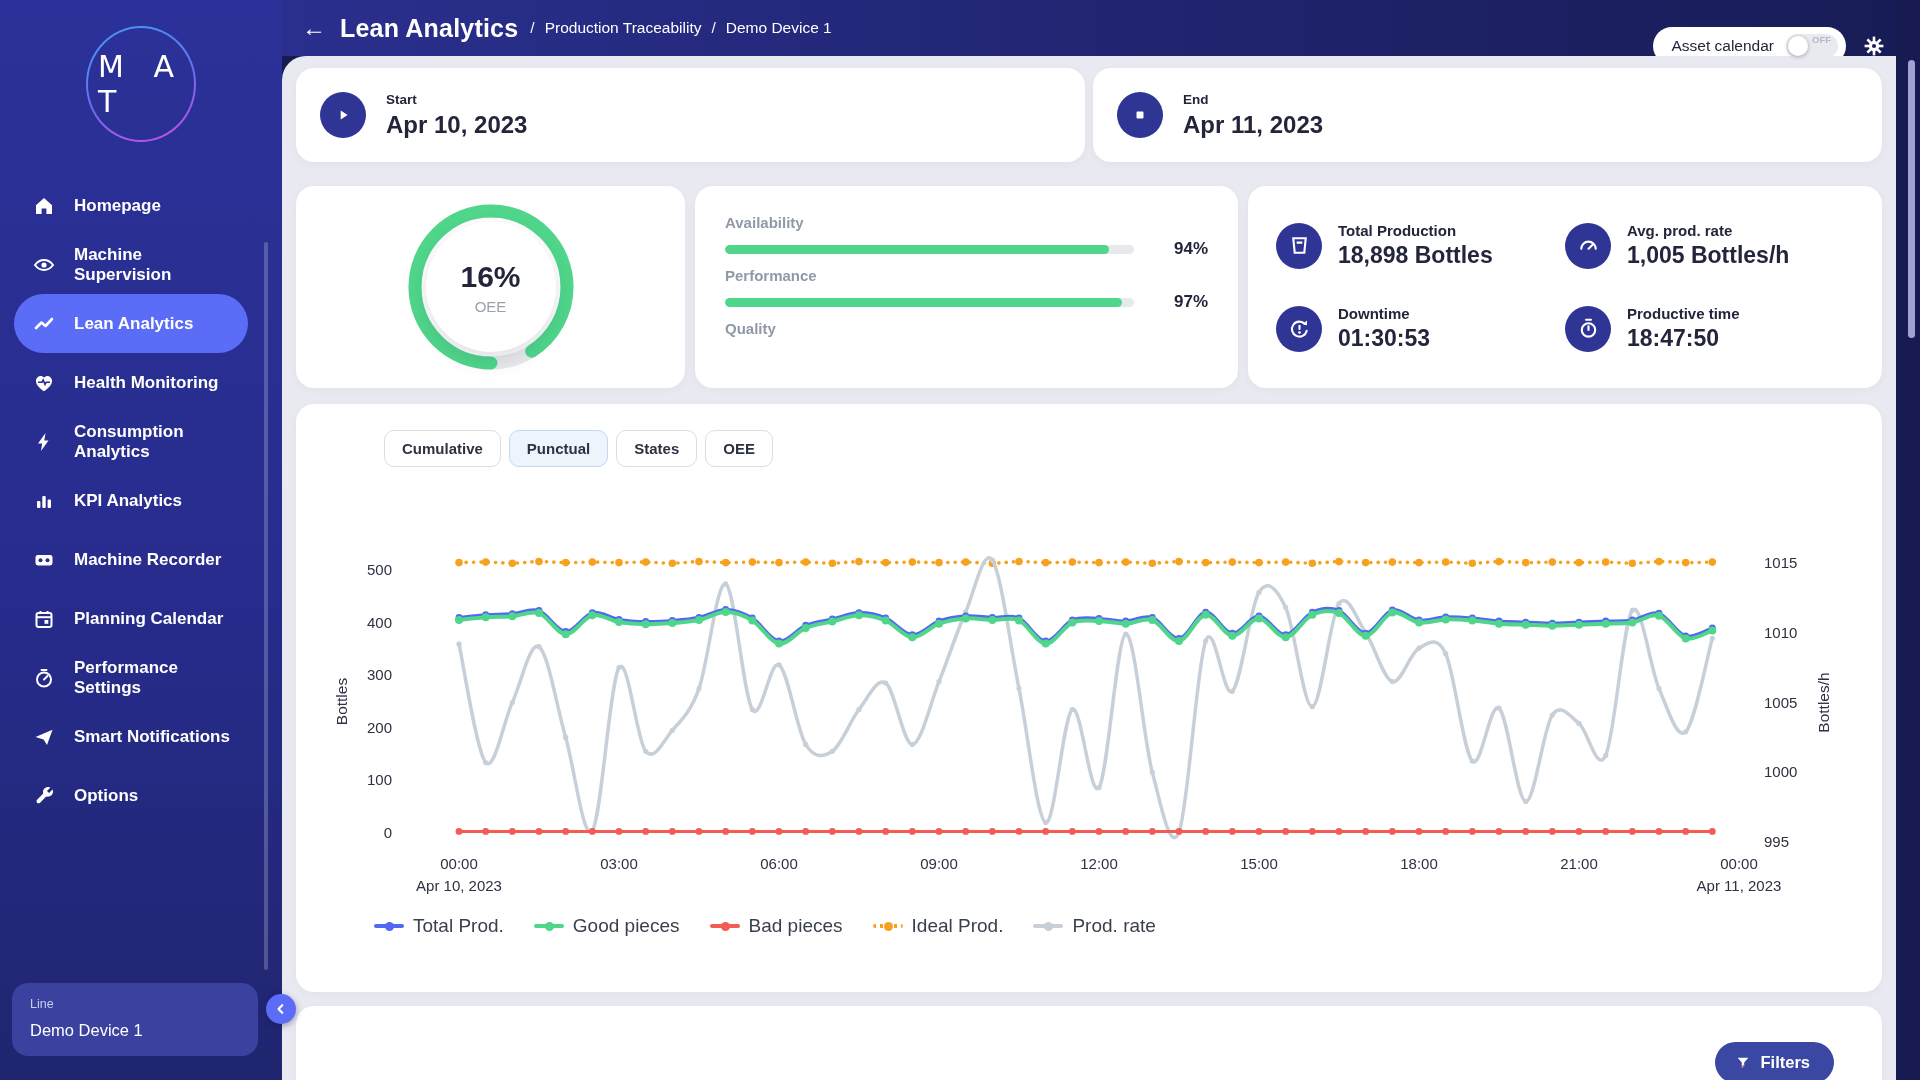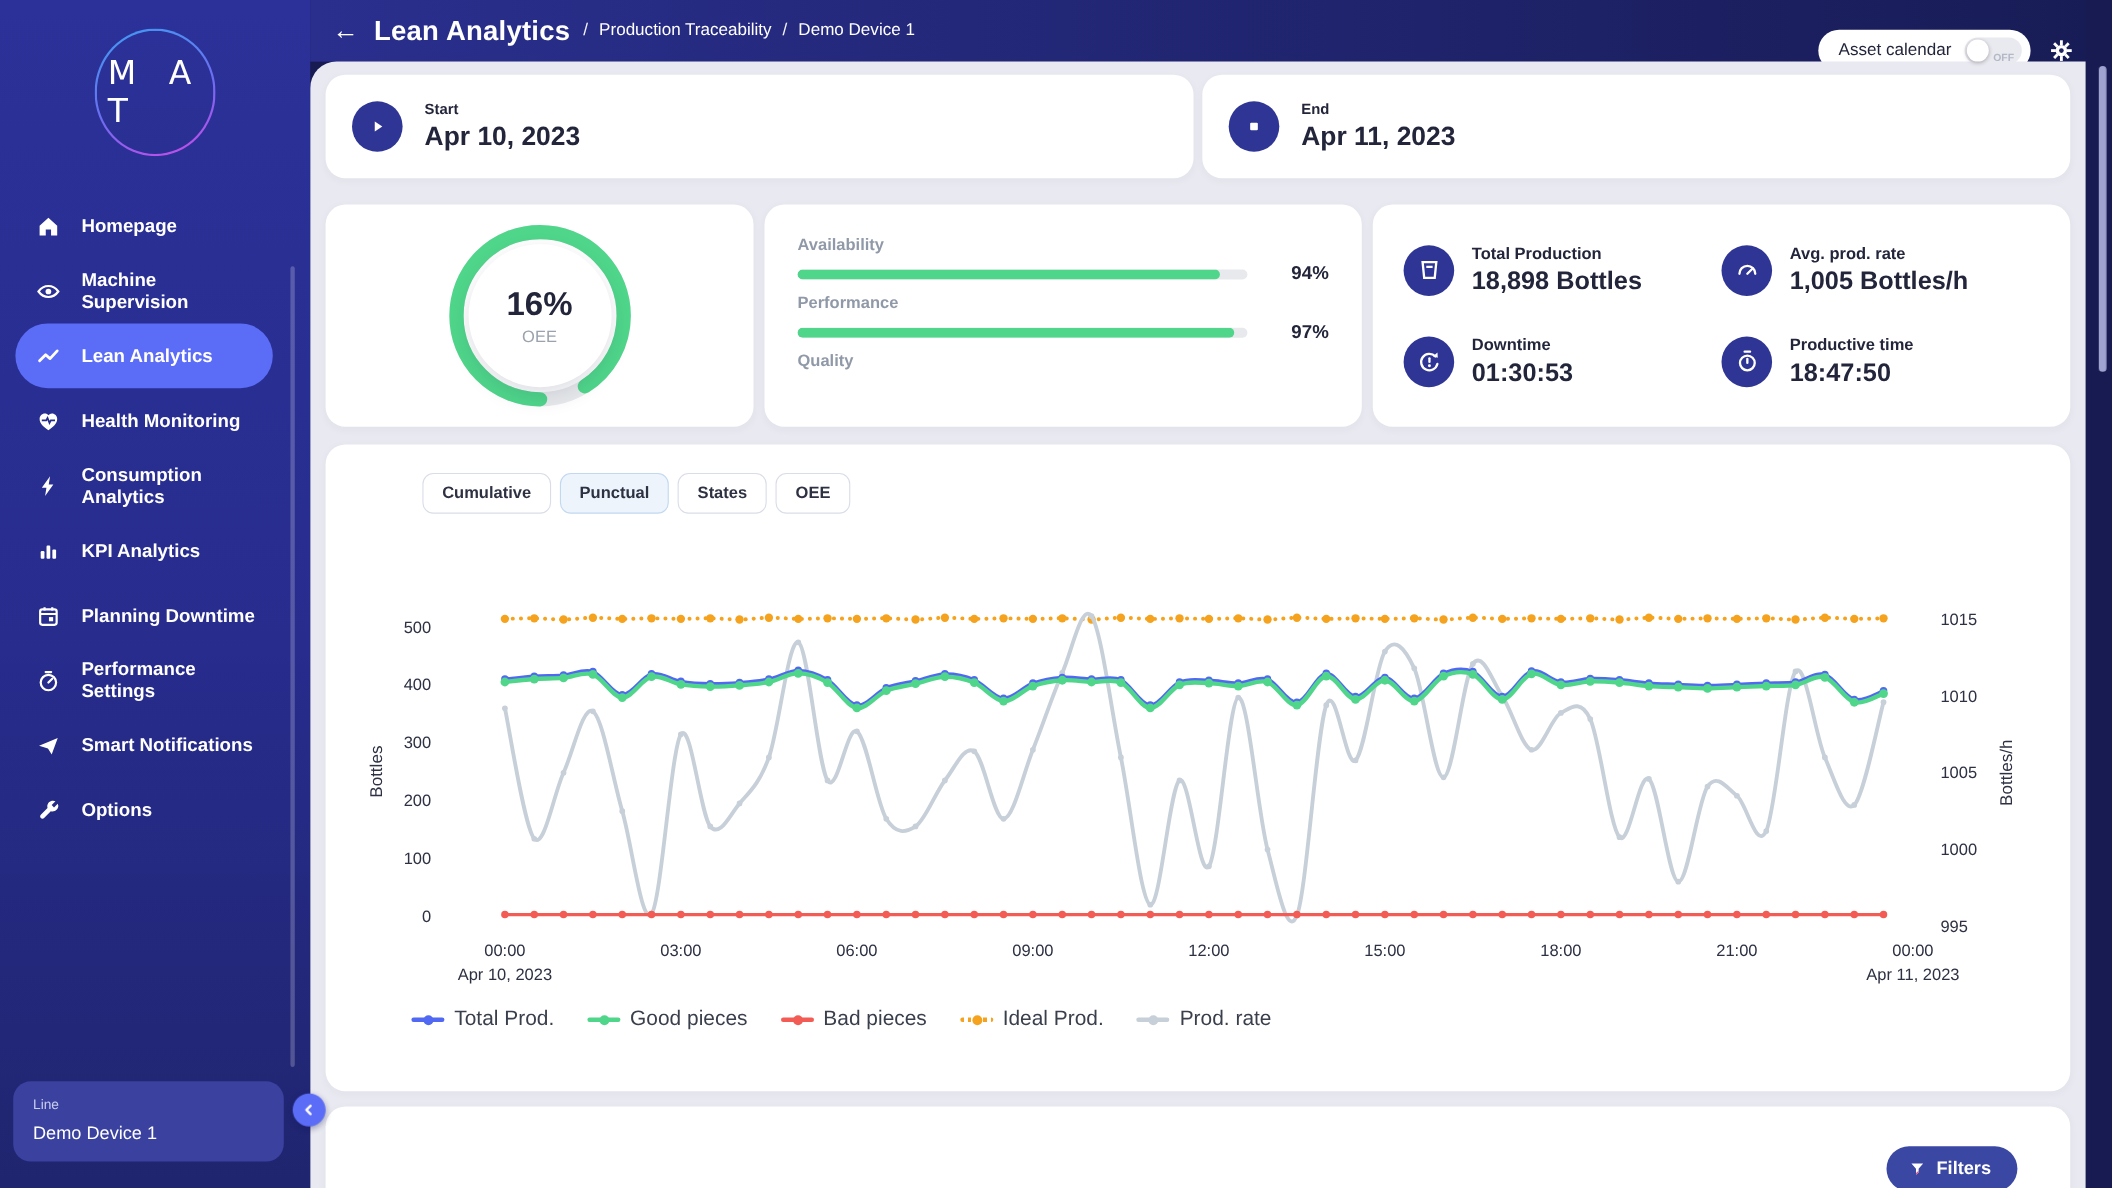--- a/index.html
+++ b/index.html
@@ -39,21 +39,21 @@
     background:linear-gradient(90deg,var(--header-left,#2a2f8e) 0%,var(--header-right,#181c56) 100%); }
   .back-arrow { color:#fff; font-size:24px; font-weight:700; margin-right:14px; cursor:pointer; line-height:1; }
   .page-title { color:#fff; font-size:25px; font-weight:800; letter-spacing:.2px; }
   .crumbs { color:#fff; font-size:15.5px; margin-left:12px; display:flex; gap:10px; align-items:baseline; }
   .crumb-sep { opacity:.95; }
   .topbar-right { margin-left:auto; display:flex; align-items:center; gap:16px;margin-top:36px; }
   .asset-pill { background:#fff; border-radius:20px; height:38px; display:flex; align-items:center;
     padding:0 8px 0 18px; gap:12px; cursor:pointer; }
   .asset-label { color:#23263b; font-size:15.5px; }
   .toggle { width:52px; height:24px; border-radius:12px; background:#e9e9f0; position:relative;
-    display:flex; align-items:flex-end; }
+    display:flex; align-items:flex-start; }
   .toggle-knob { position:absolute; left:2px; top:2px; width:20px; height:20px; border-radius:50%;
     background:#fff; box-shadow:0 1px 4px rgba(0,0,0,.3); }
   .toggle-state { margin-left:auto; margin-right:7px; font-size:9.5px; font-weight:700; color:#b4b8c6; }
   .gear { width:24px; height:24px; cursor:pointer; }
 
   
   .main { flex:1; background:var(--page-bg,#e9e9f1); border-top-left-radius:24px;
     padding:12px 14px; overflow:hidden; }
   .card { background:#fff; border-radius:18px; box-shadow:0 2px 8px rgba(40,45,90,.04); }
   .row1 { display:flex; gap:8px; height:94px; }
@@ -173,28 +173,38 @@
               <rect x="4" y="11" width="3.4" height="7" rx="1"></rect>
               <rect x="9.3" y="6" width="3.4" height="12" rx="1"></rect>
               <rect x="14.6" y="9.5" width="3.4" height="8.5" rx="1"></rect>
             </svg>
         </span>
         <span class="nav-label">KPI Analytics</span>
       </div>
       <div class="nav-item">
         <span class="nav-icon">
           <svg viewBox="0 0 22 22" width="22" height="22">
+              <rect x="2.5" y="6" width="17" height="10.5" rx="2.4" fill="#fff"></rect>
+              <circle cx="7.5" cy="11.2" r="2" fill="#272c8d"></circle>
+              <circle cx="14.5" cy="11.2" r="2" fill="#272c8d"></circle>
+            </svg>
+        </span>
+        <span class="nav-label">Machine Recorder</span>
+      </div>
+      <div class="nav-item">
+        <span class="nav-icon">
+          <svg viewBox="0 0 22 22" width="22" height="22">
               <rect x="3.5" y="5" width="15" height="14" rx="2" fill="none" stroke="#fff" stroke-width="2"></rect>
               <line x1="3.5" y1="9.2" x2="18.5" y2="9.2" stroke="#fff" stroke-width="2"></line>
               <line x1="7.5" y1="3" x2="7.5" y2="6" stroke="#fff" stroke-width="2"></line>
               <line x1="14.5" y1="3" x2="14.5" y2="6" stroke="#fff" stroke-width="2"></line>
               <rect x="11.5" y="12" width="3.8" height="3.8" fill="#fff"></rect>
             </svg>
         </span>
-        <span class="nav-label">Planning Downtime</span>
+        <span class="nav-label">Planning Calendar</span>
       </div>
       <div class="nav-item">
         <span class="nav-icon">
           <svg viewBox="0 0 22 22" width="22" height="22">
               <circle cx="11" cy="12.5" r="7" fill="none" stroke="#fff" stroke-width="2"></circle>
               <line x1="11" y1="12.5" x2="14.5" y2="9" stroke="#fff" stroke-width="2" stroke-linecap="round"></line>
               <line x1="8.5" y1="3" x2="13.5" y2="3" stroke="#fff" stroke-width="2" stroke-linecap="round"></line>
             </svg>
         </span>
         <span class="nav-label">Performance Settings</span>

